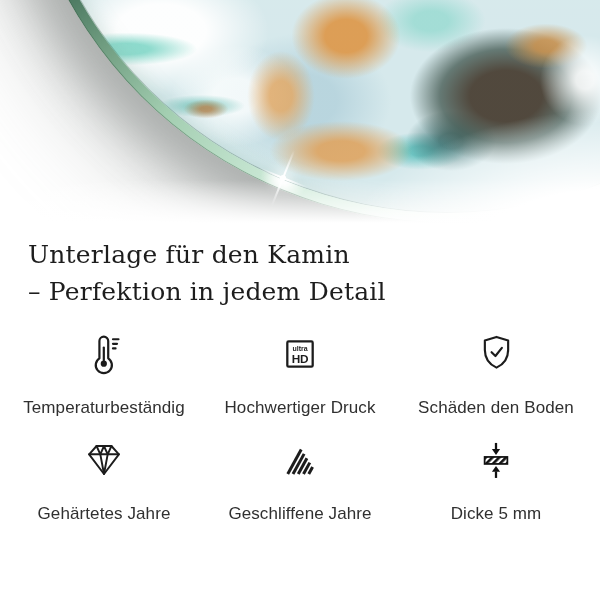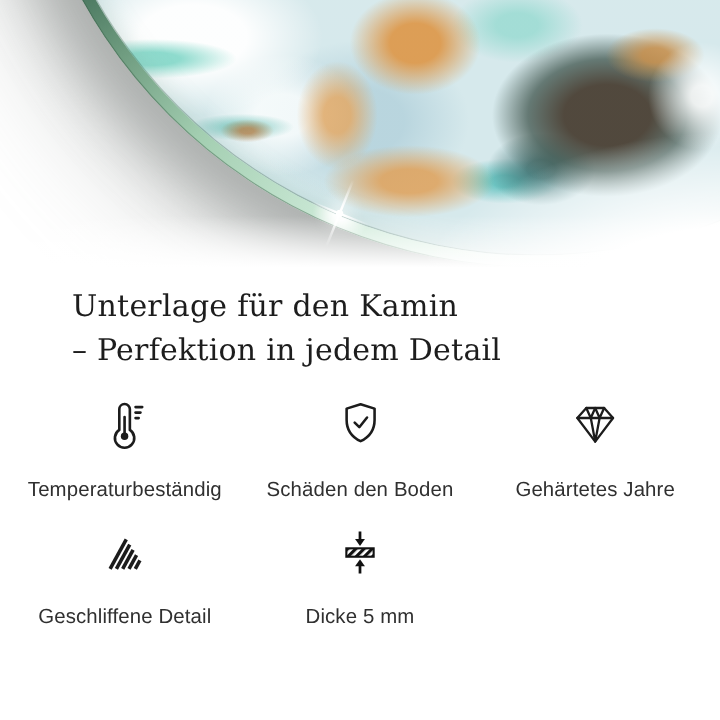--- a/index.html
+++ b/index.html
@@ -51,21 +51,21 @@
   }
   .sparkle { position:absolute; left:251px; top:146px; width:64px; height:64px; transform:rotate(22deg); }
   .sparkle::before, .sparkle::after { content:""; position:absolute; background:linear-gradient(to bottom, rgba(255,255,255,0), #ffffff 42%, #ffffff 58%, rgba(255,255,255,0)); }
   .sparkle::before { left:31px; top:2px; width:2px; height:60px; }
   .sparkle::after  { left:6px; top:31px; width:52px; height:2px;
     background:linear-gradient(to right, rgba(255,255,255,0), #ffffff 42%, #ffffff 58%, rgba(255,255,255,0)); }
   .sparkle-core { position:absolute; left:29px; top:29px; width:6px; height:6px; border-radius:50%;
     background:#fff; box-shadow:0 0 14px 5px rgba(255,255,255,.95); }
 
   
-  .content { padding:0 60px; }
+  .content { padding:0 28px; }
   h1 { margin-top:11px; font-family:"DejaVu Serif","Liberation Serif",serif;
        font-weight:400; font-size:25px; line-height:37px; color:#1d1d1d; letter-spacing:.2px; }
   .desc { margin-top:16px; max-width:521px; font-size:13px; line-height:28px; color:#2b2b2b; }
 
   
   .features { margin-top:21px; display:grid; grid-template-columns:repeat(3,1fr);
               row-gap:19px; padding:0 6px; }
   .feature { display:flex; flex-direction:column; align-items:center; }
   .feature .icon { height:44px; display:flex; align-items:flex-end; justify-content:center; }
   .feature svg { display:block; }
@@ -102,20 +102,30 @@
         <line x1="23.8" y1="18" x2="23.8" y2="32"></line>
         <circle cx="23.8" cy="35.6" r="3.4" fill="#1c1c1c" stroke="none"></circle>
         <line x1="33.8" y1="9" x2="39.8" y2="9"></line>
         <line x1="33.8" y1="14" x2="38.2" y2="14"></line>
         <line x1="33.8" y1="19" x2="36.6" y2="19"></line>
       </svg>
     </span>
     <span class="label">Temperaturbeständig</span>
   </div>
 
+  <div class="feature">
+    <span class="icon">
+      <svg width="42" height="42" viewBox="0 0 48 48" fill="none">
+        <rect x="9.5" y="9.5" width="29" height="29" rx="1.5" stroke="#1c1c1c" stroke-width="2.6"></rect>
+        <text x="24" y="21" text-anchor="middle" fill="#1c1c1c" class="uhd-small">ultra</text>
+        <text x="24" y="34" text-anchor="middle" fill="#1c1c1c" class="uhd-big">HD</text>
+      </svg>
+    </span>
+    <span class="label">Hochwertiger Druck</span>
+  </div>
 
   <div class="feature">
     <span class="icon">
       <svg width="43" height="43" viewBox="0 0 48 48" fill="none" stroke="#1c1c1c" stroke-width="2.4" stroke-linecap="round" stroke-linejoin="round">
         <path d="M24 5.5 L37 9.5 V20 C37 29.5 31.5 36.2 24 39.8 C16.5 36.2 11 29.5 11 20 V9.5 Z"></path>
         <path d="M18.5 22.5 L22.8 26.8 L30 17.8"></path>
       </svg>
     </span>
     <span class="label">Schäden den Boden</span>
   </div>
@@ -135,21 +145,21 @@
   <div class="feature">
     <span class="icon">
       <svg width="42" height="42" viewBox="0 0 48 48" fill="none" stroke="#1c1c1c" stroke-width="3.4" stroke-linecap="butt">
         <line x1="10" y1="40" x2="25.4" y2="12"></line>
         <line x1="16" y1="40" x2="28.7" y2="17"></line>
         <line x1="22" y1="40" x2="31.9" y2="22"></line>
         <line x1="28" y1="40" x2="35.2" y2="27"></line>
         <line x1="34" y1="40" x2="38.4" y2="32"></line>
       </svg>
     </span>
-    <span class="label">Geschliffene Detail</span>
+    <span class="label">Geschliffene Jahre</span>
   </div>
 
   <div class="feature">
     <span class="icon">
       <svg width="42" height="42" viewBox="0 0 48 48" fill="none">
         <defs>
           <pattern id="hatch" patternUnits="userSpaceOnUse" width="5.5" height="5.5" patternTransform="rotate(45)">
             <rect width="5.5" height="5.5" fill="#ffffff"></rect>
             <rect width="3" height="5.5" fill="#111111"></rect>
           </pattern>

